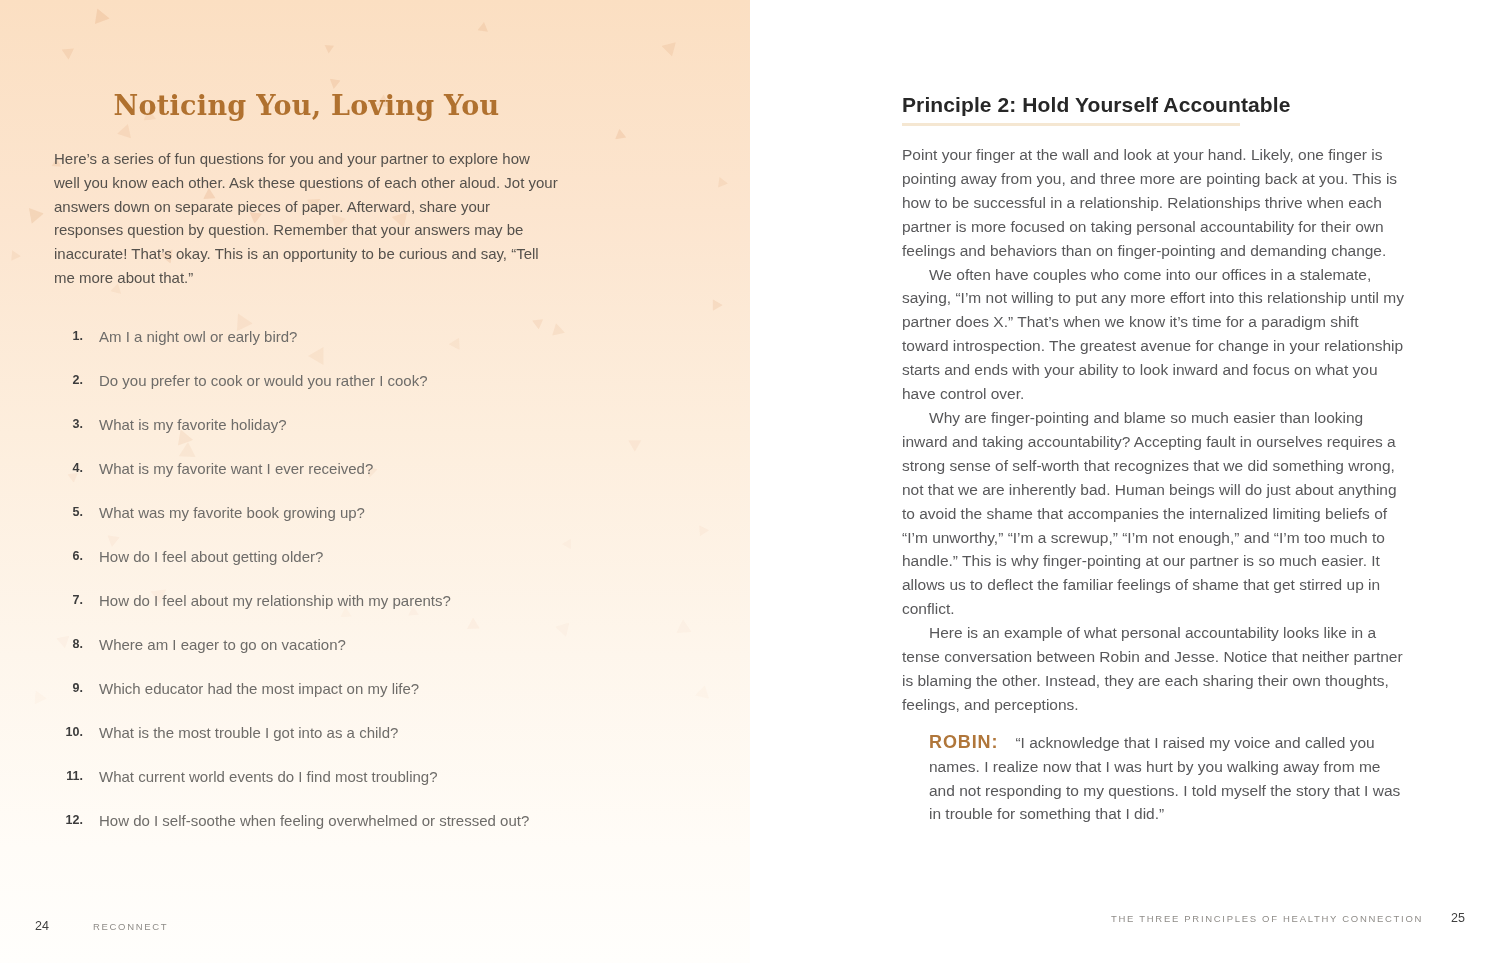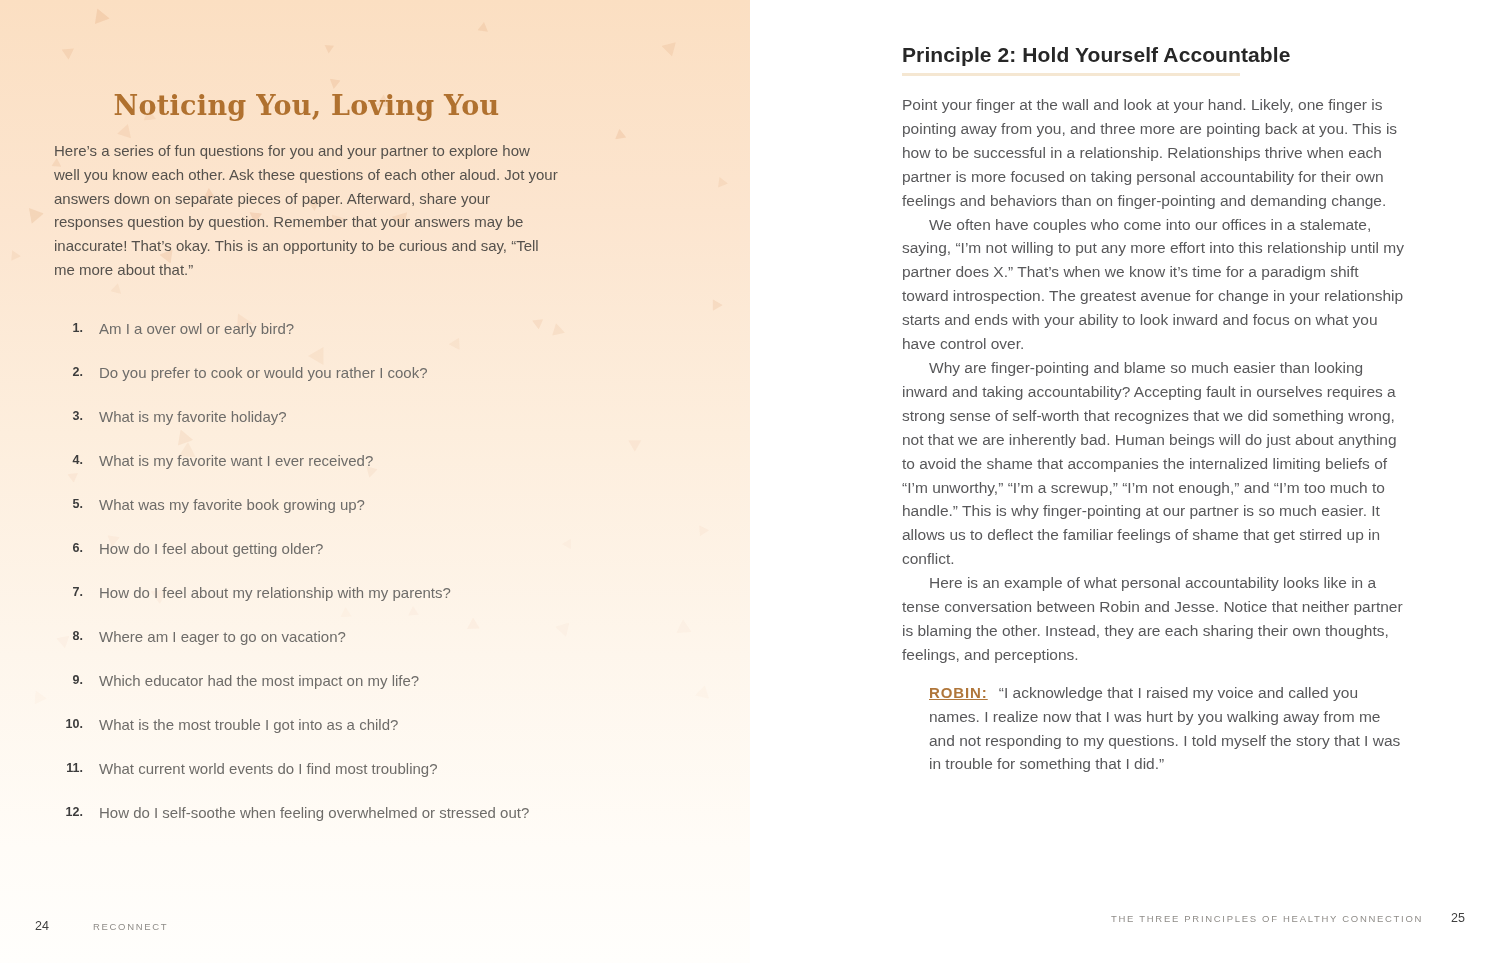--- a/index.html
+++ b/index.html
@@ -19,50 +19,50 @@
   .tri { position:absolute; background:#dfa172; clip-path:polygon(50% 0, 100% 86%, 0 86%); }
 
   .left-inner { position:relative; padding-left:54px; width:598px; }
 
   .page-title {
     margin-top:90px; width:505px; text-align:center;
     font-family:"DejaVu Serif", serif; font-weight:700;
     font-size:27px; letter-spacing:0.3px; color:var(--title-color,#b0712f);
   }
   .intro {
-    margin-top:18px; width:505px;
+    margin-top:26px; width:505px;
     font-size:15px; line-height:23.8px; color:#55514c;
   }
   .questions { margin-top:37px; list-style:none; }
   .q-row { display:flex; align-items:flex-start; margin-bottom:24px; min-height:20px; }
   .q-num { width:29px; text-align:right; font-size:12.5px; font-weight:700; color:#3c3c3c; padding-top:2px; }
   .q-text { margin-left:16px; font-size:15px; line-height:20px; color:#6e6c69; }
 
   .footer-left { position:absolute; left:35px; bottom:30px; display:flex; align-items:baseline;text-align:right; }
   .pgnum { font-size:12.5px; color:#3f3f3f; }
   .runhead { font-size:9.5px; letter-spacing:1.7px; color:#8f8c88; }
   .footer-left .runhead { margin-left:44px; }
 
   
   .page-right {
     width:750px; height:963px; position:relative; background:#ffffff;
     padding-left:152px; padding-right:93px;
   }
   .section-heading {
-    margin-top:43px; font-size:21px; font-weight:700;
+    margin-top:93px; font-size:21px; font-weight:700;
     color:#272727; letter-spacing:0.1px;
   }
   .heading-rule { width:338px; height:3px; margin-top:6px; background:var(--rule-color,#f5e7d2); }
 
   .body-par { width:505px; font-size:15.5px; line-height:23.9px; color:#58585a; }
   .body-par.first { margin-top:17px; }
   .body-par.indent { text-indent:27px; }
 
   .dialogue { margin:14px 0 0 27px; width:478px; font-size:15.5px; line-height:23.9px; color:#58585a; }
-  .speaker { font-size:15px; font-weight:700; letter-spacing:0.9px; margin-right:11px;text-decoration:underline; }
+  .speaker { font-size:18px; font-weight:700; letter-spacing:0.9px; margin-right:17px; }
   .speaker-robin { color:var(--robin-color,#b0763a); }
   .speaker-jesse { color:var(--jesse-color,#b6905c); }
 
   .footer-right { position:absolute; right:35px; bottom:38px; display:flex; align-items:baseline; }
   .footer-right .runhead { margin-right:28px; }
 </style>
 </head>
 <body>
 
 <div class="spread">
@@ -113,21 +113,21 @@
         <div class="tri" style="left: 710.2px; top: 300.3px; width: 11.6px; height: 11.6px; transform: rotate(210deg); opacity: 0.19;"></div>
         <div class="tri" style="left: 61.1px; top: 45.6px; width: 12.5px; height: 12.5px; transform: rotate(296deg); opacity: 0.2;"></div>
         <div class="tri" style="left: 407.5px; top: 605.8px; width: 10.6px; height: 10.6px; transform: rotate(357deg); opacity: 0.06;"></div>
       </div>
     <div class="left-inner">
       <h1 class="page-title">Noticing You, Loving You</h1>
       <p class="intro">Here’s a series of fun questions for you and your partner to explore how well you know each other. Ask these questions of each other aloud. Jot your answers down on separate pieces of paper. Afterward, share your responses question by question. Remember that your answers may be inaccurate! That’s okay. This is an opportunity to be curious and say, “Tell me more about that.”</p>
       <ol class="questions">
         <li class="q-row">
             <span class="q-num">1.</span>
-            <span class="q-text">Am I a over owl or early bird?</span>
+            <span class="q-text">Am I a night owl or early bird?</span>
           </li>
         <li class="q-row">
             <span class="q-num">2.</span>
             <span class="q-text">Do you prefer to cook or would you rather I cook?</span>
           </li>
         <li class="q-row">
             <span class="q-num">3.</span>
             <span class="q-text">What is my favorite holiday?</span>
           </li>
         <li class="q-row">

